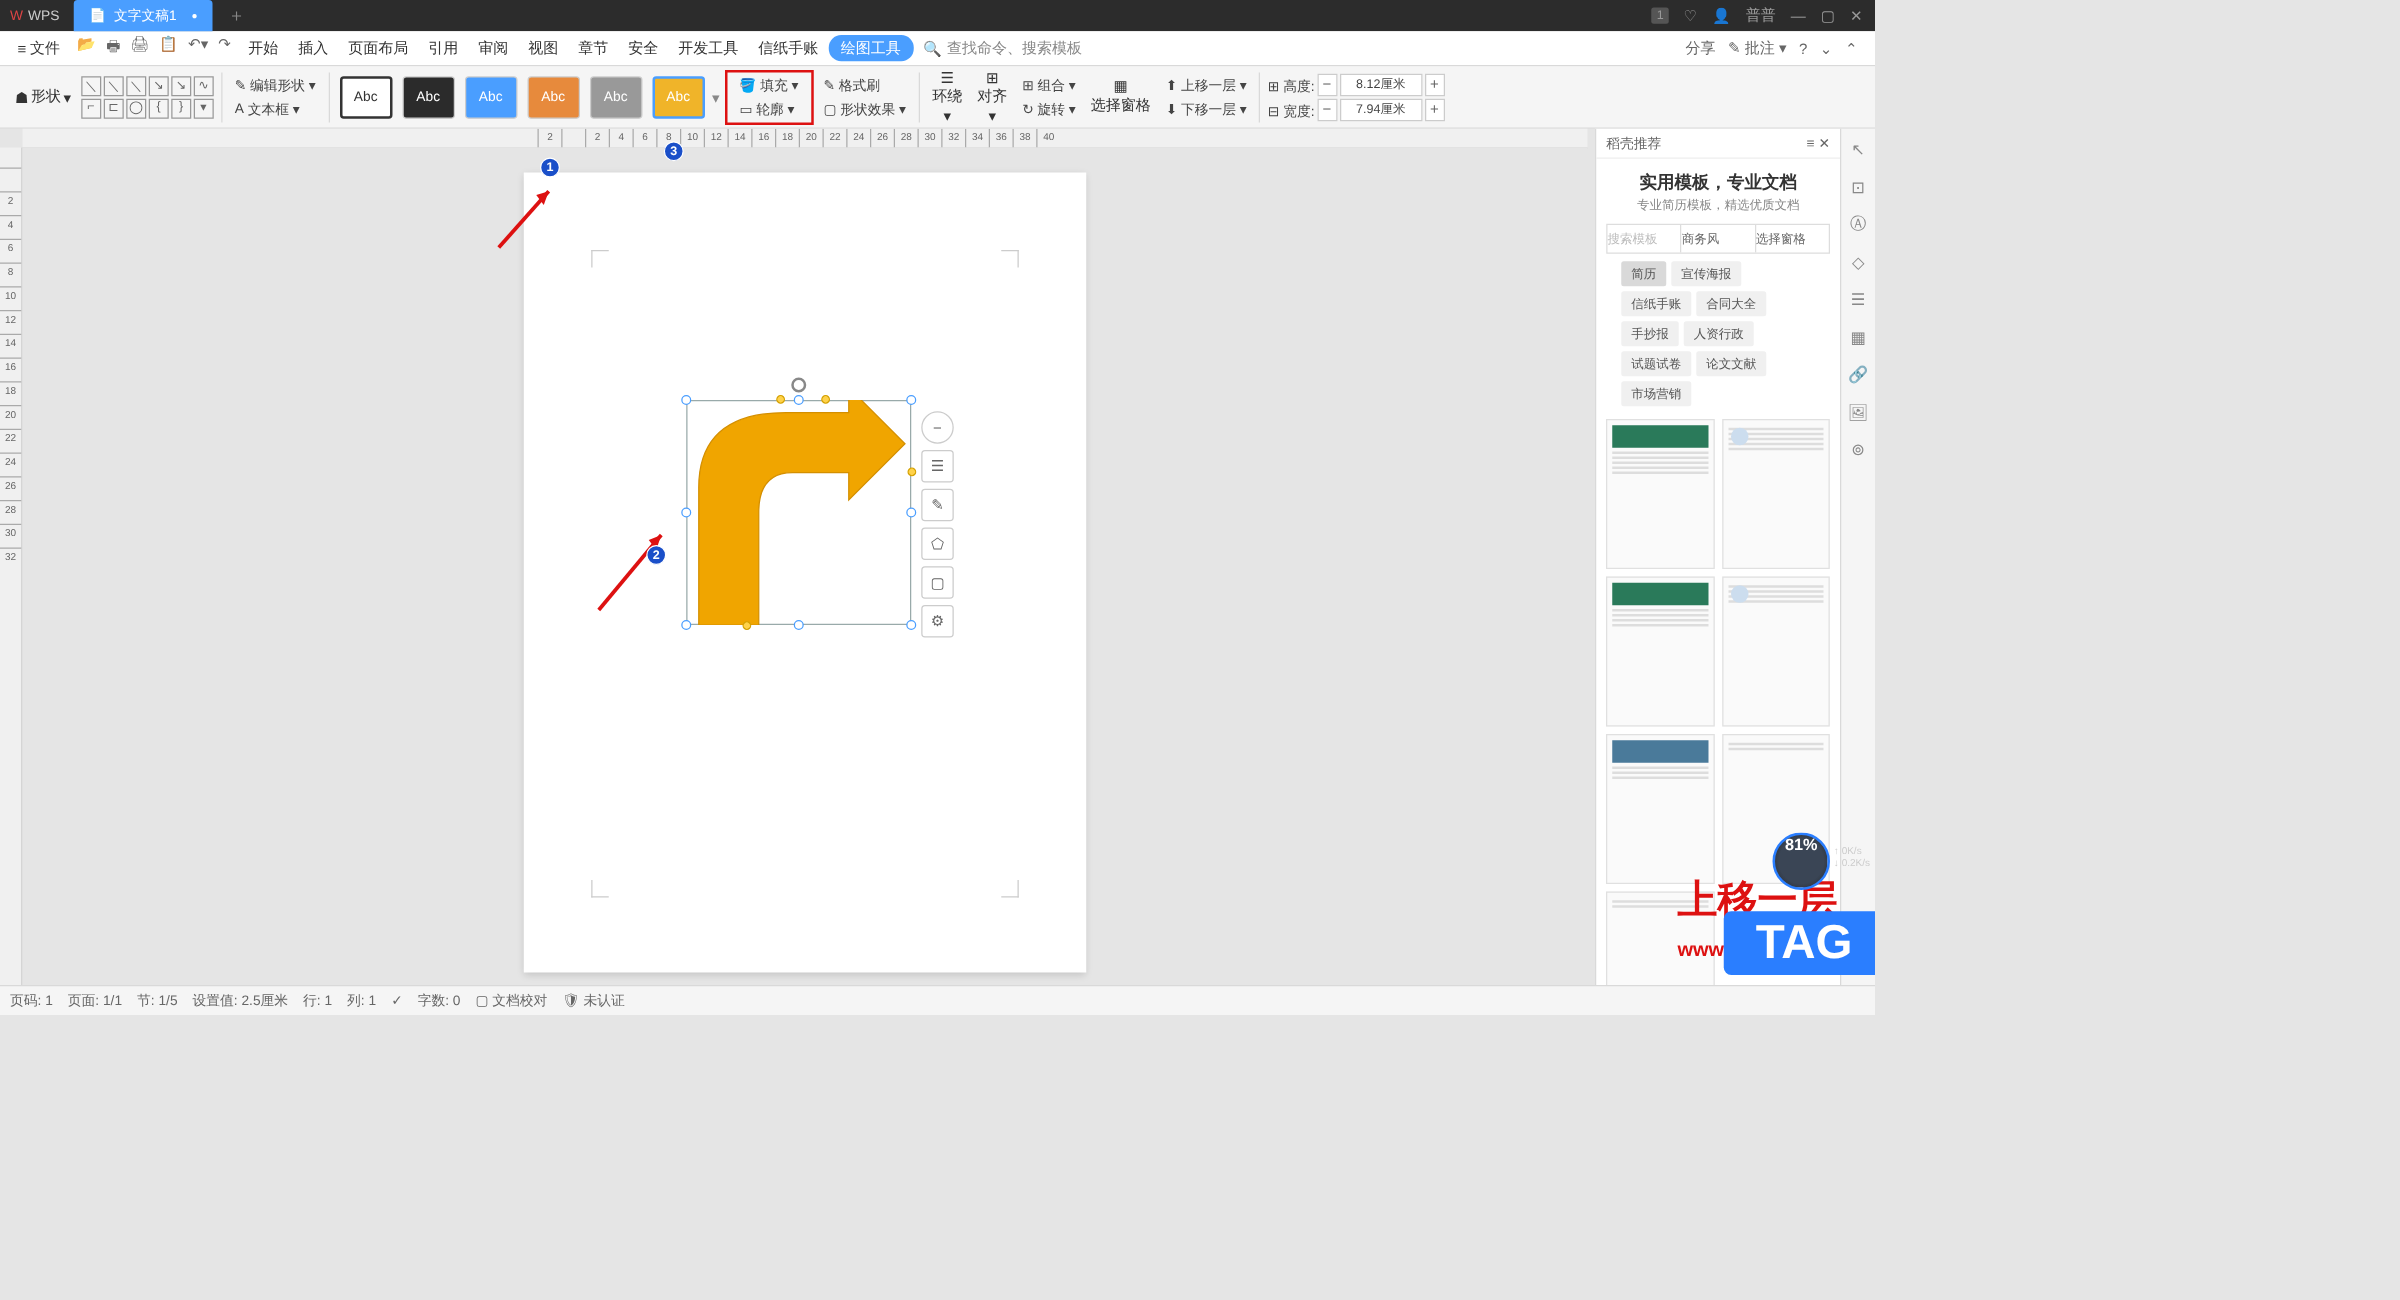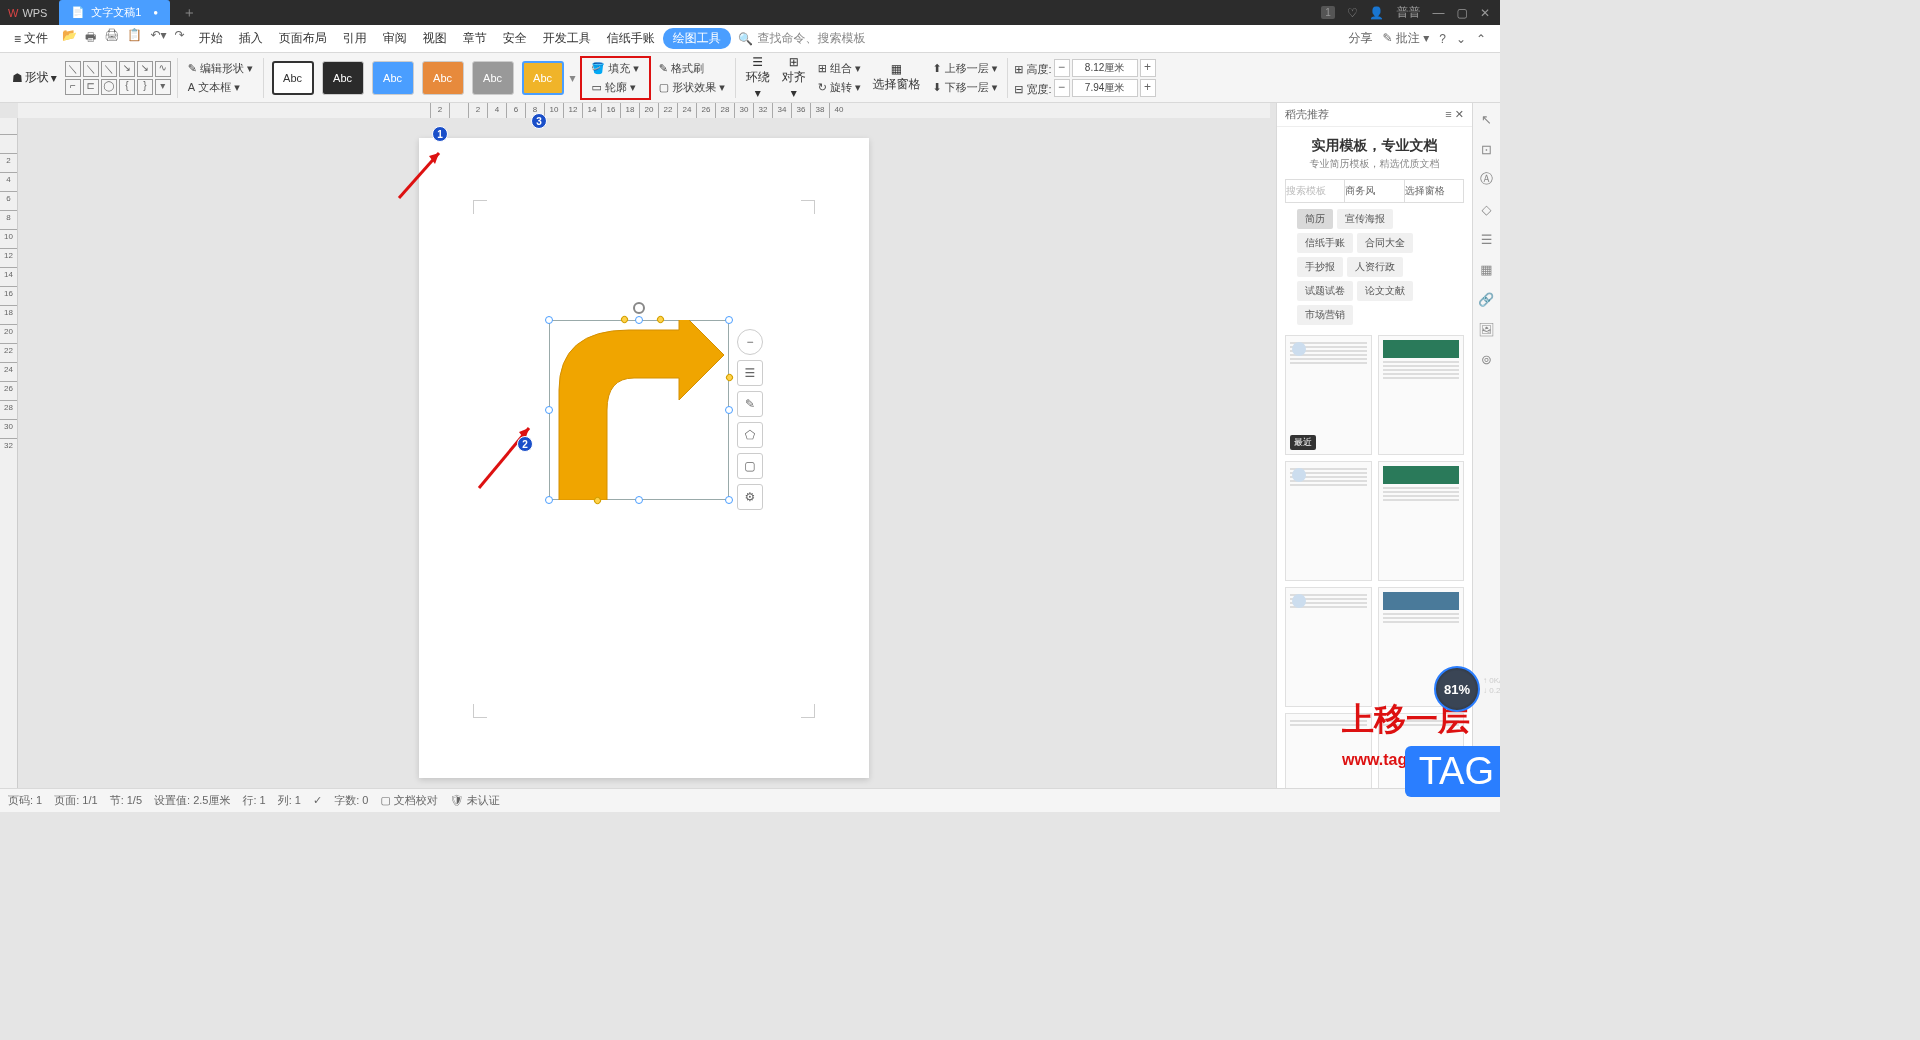--- a/index.html
+++ b/index.html
@@ -73,22 +73,22 @@
 .sidepanel .tpl.blue .hdr{background:#4a7a9a}
 .sidepanel .tpl .ln{height:2px;background:#ddd;margin:2px 0}
 .sidepanel .tpl .ava{position:absolute;top:6px;left:6px;width:14px;height:14px;border-radius:50%;background:#cde}
 .sidepanel .badge2{position:absolute;bottom:4px;left:4px;background:#333;color:#fff;font-size:9px;padding:1px 4px;border-radius:2px}
 .rightbar{position:absolute;top:103px;right:0;width:28px;bottom:24px;background:#f5f5f5;border-left:1px solid #d9d9d9;display:flex;flex-direction:column;align-items:center;padding-top:8px;gap:14px}
 .rightbar .ricon{width:16px;height:16px;color:#888;display:flex;align-items:center;justify-content:center;font-size:13px}
 .statusbar{position:absolute;bottom:0;left:0;right:0;height:24px;background:#f5f5f5;border-top:1px solid #d9d9d9;display:flex;align-items:center;padding:0 8px;font-size:11px;color:#666;gap:12px}
 .statusbar .spacer{flex:1}
 .watermark{position:absolute;bottom:40px;right:30px;font-size:32px;font-weight:bold;color:#d11;pointer-events:none;line-height:1.1}
 .watermark .url{font-size:16px;color:#d11}
-.tagbox{position:absolute;bottom:15px;right:-8px;background:#2a7eff;color:#fff;font-size:38px;font-weight:normal;padding:4px 14px;border-radius:6px}
-.speedwg{position:absolute;bottom:100px;right:20px;width:46px;height:46px;border-radius:50%;background:radial-gradient(circle,#3a4555 60%,#222 100%);color:#fff;display:flex;flex-direction:column;align-items:center;justify-content:center;font-size:10px;border:2px solid #2a7eff}
+.tagbox{position:absolute;bottom:32px;right:-8px;background:#2a7eff;color:#fff;font-size:38px;font-weight:bold;padding:4px 26px;border-radius:6px}
+.speedwg{position:absolute;bottom:100px;right:36px;width:46px;height:46px;border-radius:50%;background:radial-gradient(circle,#3a4555 60%,#222 100%);color:#fff;display:flex;flex-direction:column;align-items:center;font-size:10px;border:2px solid #2a7eff}
 .speedwg .pct{font-size:13px;font-weight:bold}
 .speedwg .net{position:absolute;right:-34px;top:8px;font-size:8px;color:#ccc;line-height:1.3}
 </style>
 </head>
 <body>
 
 <div class="titlebar">
   <div class="logo">
       <span style="color:#d44">W</span>
       <span>WPS</span>
@@ -327,30 +327,20 @@
     <span class="tag">信纸手账</span>
     <span class="tag">合同大全</span>
     <span class="tag">手抄报</span>
     <span class="tag">人资行政</span>
     <span class="tag">试题试卷</span>
     <span class="tag">论文文献</span>
     <span class="tag">市场营销</span>
   </div>
   <div class="templates">
     <div class="tpl">
-        <div class="ava"></div>
-        <div class="ln"></div>
-        <div class="ln"></div>
-        <div class="ln"></div>
-        <div class="ln"></div>
-        <div class="ln"></div>
-        <div class="ln"></div>
-        <div class="badge2">最近</div>
-      </div>
-    <div class="tpl">
         <div class="hdr"></div>
         <div class="ln"></div>
         <div class="ln"></div>
         <div class="ln"></div>
         <div class="ln"></div>
         <div class="ln"></div>
       </div>
     <div class="tpl">
         <div class="ava"></div>
         <div class="ln"></div>

